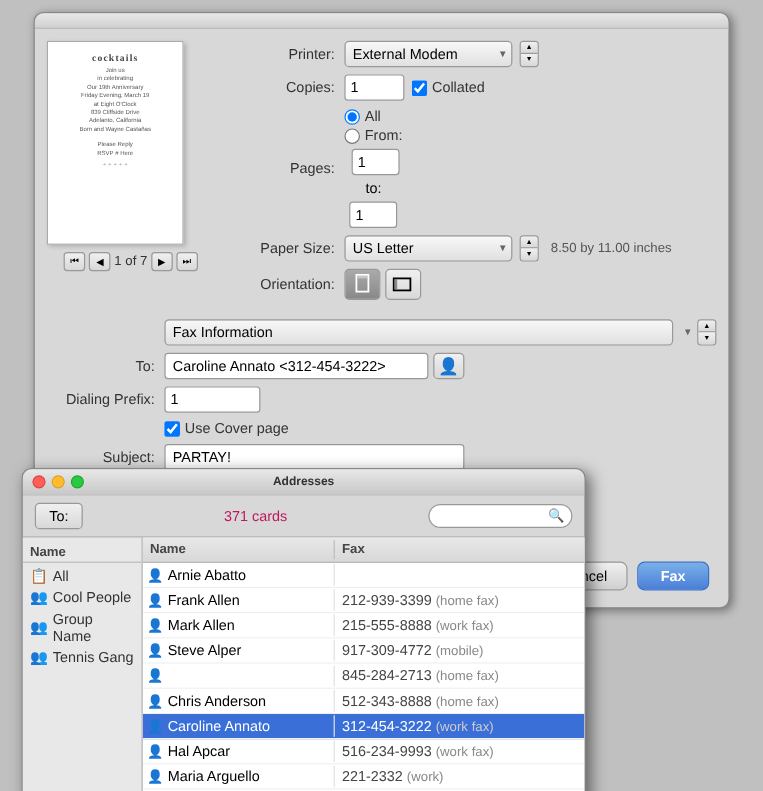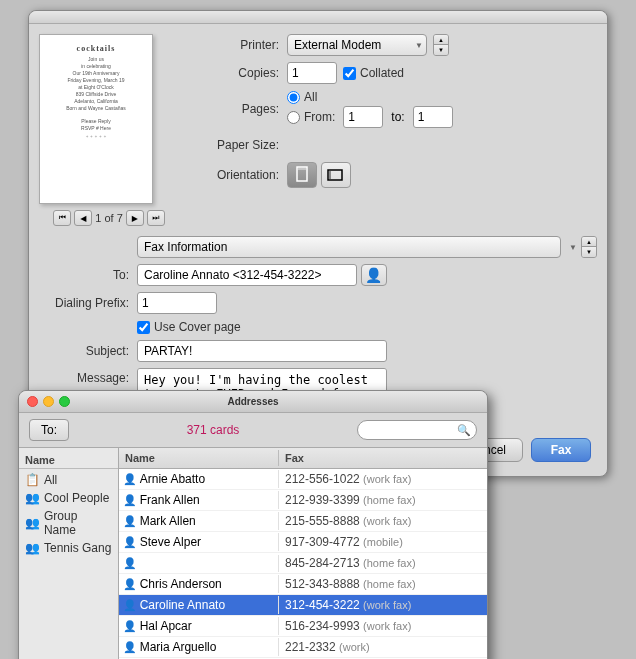--- a/index.html
+++ b/index.html
@@ -562,20 +562,21 @@
     .pages-all-row {
       display: flex;
       align-items: center;
       gap: 4px;
     }
 
     .pages-from-row {
       display: flex;
       align-items: center;
       gap: 4px;
+      flex-direction: column;
     }
   </style>
 </head>
 <body>
 
 <div class="print-dialog">
   <div class="print-dialog-header">
     
   </div>
 
@@ -651,20 +652,32 @@
             </label>
             <input class="text-input" type="text" value="1" style="width: 40px; margin-left: 4px;">
             <span style="margin:0 4px;">to:</span>
             <input class="text-input" type="text" value="1" style="width: 40px;">
           </div>
         </div>
       </div>
 
       <div class="form-row">
         <span class="form-label">Paper Size:</span>
+        <div class="form-control-group">
+          <div class="select-wrapper">
+            <select class="select-control">
+              <option>US Letter</option>
+            </select>
+          </div>
+          <div class="select-arrows">
+            <button class="select-arrow-btn">▲</button>
+            <button class="select-arrow-btn">▼</button>
+          </div>
+          <span style="font-size:11px; color:#555; margin-left:4px;">8.50 by 11.00 inches</span>
+        </div>
       </div>
 
       <div class="form-row">
         <span class="form-label">Orientation:</span>
         <div class="orientation-btns">
           <button class="orient-btn active" title="Portrait">
             <svg width="14" height="18" viewBox="0 0 14 18">
               <rect x="2" y="1" width="10" height="14" fill="none" stroke="currentColor" stroke-width="1.5"></rect>
               <rect x="3" y="2" width="8" height="2" fill="currentColor" opacity="0.4"></rect>
             </svg>
@@ -777,21 +790,20 @@
       <div class="contacts-header">
         <div class="col-header col-name">Name</div>
         <div class="col-header col-fax">Fax</div>
       </div>
 
       <div class="contact-row">
         <div class="contact-name">
             <span class="contact-icon">👤</span>
             <span>Arnie Abatto</span>
           </div>
-        <div class="contact-fax">212-556-1022 <span class="fax-type">(work fax)</span></div>
       </div>
       <div class="contact-row">
         <div class="contact-name">
             <span class="contact-icon">👤</span>
             <span>Frank Allen</span>
           </div>
         <div class="contact-fax">212-939-3399 <span class="fax-type">(home fax)</span></div>
       </div>
       <div class="contact-row">
         <div class="contact-name">

